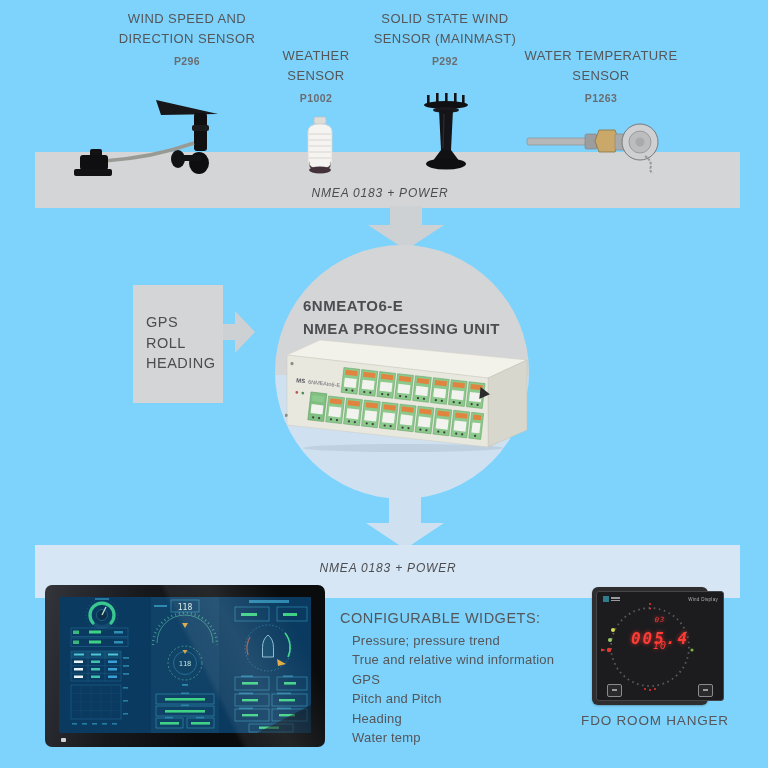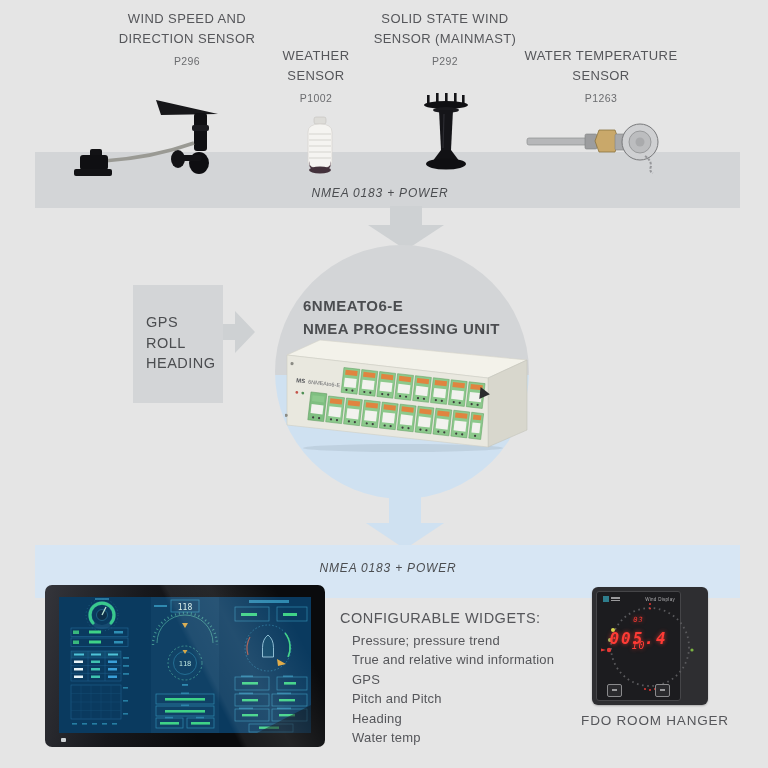--- a/index.html
+++ b/index.html
@@ -1,24 +1,24 @@
 <!DOCTYPE html>
 <html><head>
 <meta charset="utf-8">
 <style>
   html,body{margin:0;padding:0;background:#ffffff;}
   #canvas{
-    position:relative;width:768px;height:768px;background:#e5e5e5;overflow:hidden;
+    position:relative;width:768px;height:768px;background:#7dd3fc;overflow:hidden;
     font-family:"Liberation Sans", sans-serif;
   }
   .abs{position:absolute;}
   
   .sensor-label{position:absolute;text-align:center;color:#55565a;}
   .sensor-label .ln{font-size:13px;line-height:20px;letter-spacing:0.4px;}
-  .sensor-label .part{font-size:10.5px;line-height:12px;margin-top:6px;color:#6b6c6f;letter-spacing:0.4px;}
+  .sensor-label .part{font-size:10.5px;line-height:12px;margin-top:6px;color:#6b6c6f;letter-spacing:0.4px;font-weight:bold;}
   
   .band{position:absolute;left:35px;width:705px;}
   .band.gray{background:#d3d5d7;top:152px;height:56px;}
   .band.blue{background:#d7e6f4;top:545px;height:53px;}
   .nmea-text{position:absolute;width:200px;text-align:center;font-size:12px;font-style:italic;
     font-weight:500;letter-spacing:0.8px;color:#4b4d50;}
   
   .circle{position:absolute;left:275px;top:245px;width:254px;height:254px;border-radius:50%;
     background:linear-gradient(#d3d5d7 0 51%, #cfe1f1 51% 100%);}
   .gps-box{position:absolute;left:133px;top:285px;width:90px;height:118px;background:#d3d5d7;
@@ -35,21 +35,21 @@
     background:linear-gradient(63deg, rgba(255,255,255,0) 54%, rgba(255,255,255,0.07) 56%, rgba(255,255,255,0.10) 68%, rgba(255,255,255,0) 86%);
     pointer-events:none;}
   .monitor .pwr-led{position:absolute;left:16px;top:153px;width:5px;height:4px;background:#cfd3d6;border-radius:1px;}
   .widgets{position:absolute;left:340px;top:608px;color:#55565a;}
   .widgets .title{font-size:14.5px;letter-spacing:0.5px;line-height:20px;}
   .widgets .item{font-size:13px;letter-spacing:0.2px;line-height:19.4px;margin-left:12px;}
   .widgets .items{margin-top:3px;}
   
   .fdo{position:absolute;left:592px;top:587px;width:116px;height:118px;background:#2e2e31;border-radius:6px;
     box-shadow:0 1px 2px rgba(0,0,0,0.25);}
-  .fdo .panel{position:absolute;left:4px;top:4px;width:85px;height:110px;background:#1c1c1f;border-radius:3px;
+  .fdo .panel{position:absolute;left:4px;top:4px;width:128px;height:110px;background:#1c1c1f;border-radius:3px;
     border:1px solid #454548;box-sizing:border-box;}
   .fdo .brand{position:absolute;left:6px;top:4px;display:flex;align-items:center;}
   .fdo .brand .sq{width:6px;height:6px;background:#2e7d8c;margin-right:2px;}
   .fdo .brand .lines span{display:block;width:9px;height:1.5px;background:#9a9a9c;margin:1px 0;}
   .fdo .wd-title{position:absolute;right:5px;top:5px;font-size:4.5px;color:#b0b0b2;letter-spacing:0.3px;}
   .fdo .seg{position:absolute;width:100%;text-align:center;color:#ff3b35;
     font-family:"DejaVu Sans Mono", monospace;font-style:italic;
     text-shadow:0 0 4px rgba(255,60,50,0.75);}
   .fdo .seg.top{top:24px;font-size:7px;letter-spacing:1px;}
   .fdo .seg.main{top:37px;font-size:16px;font-weight:700;letter-spacing:2px;}

